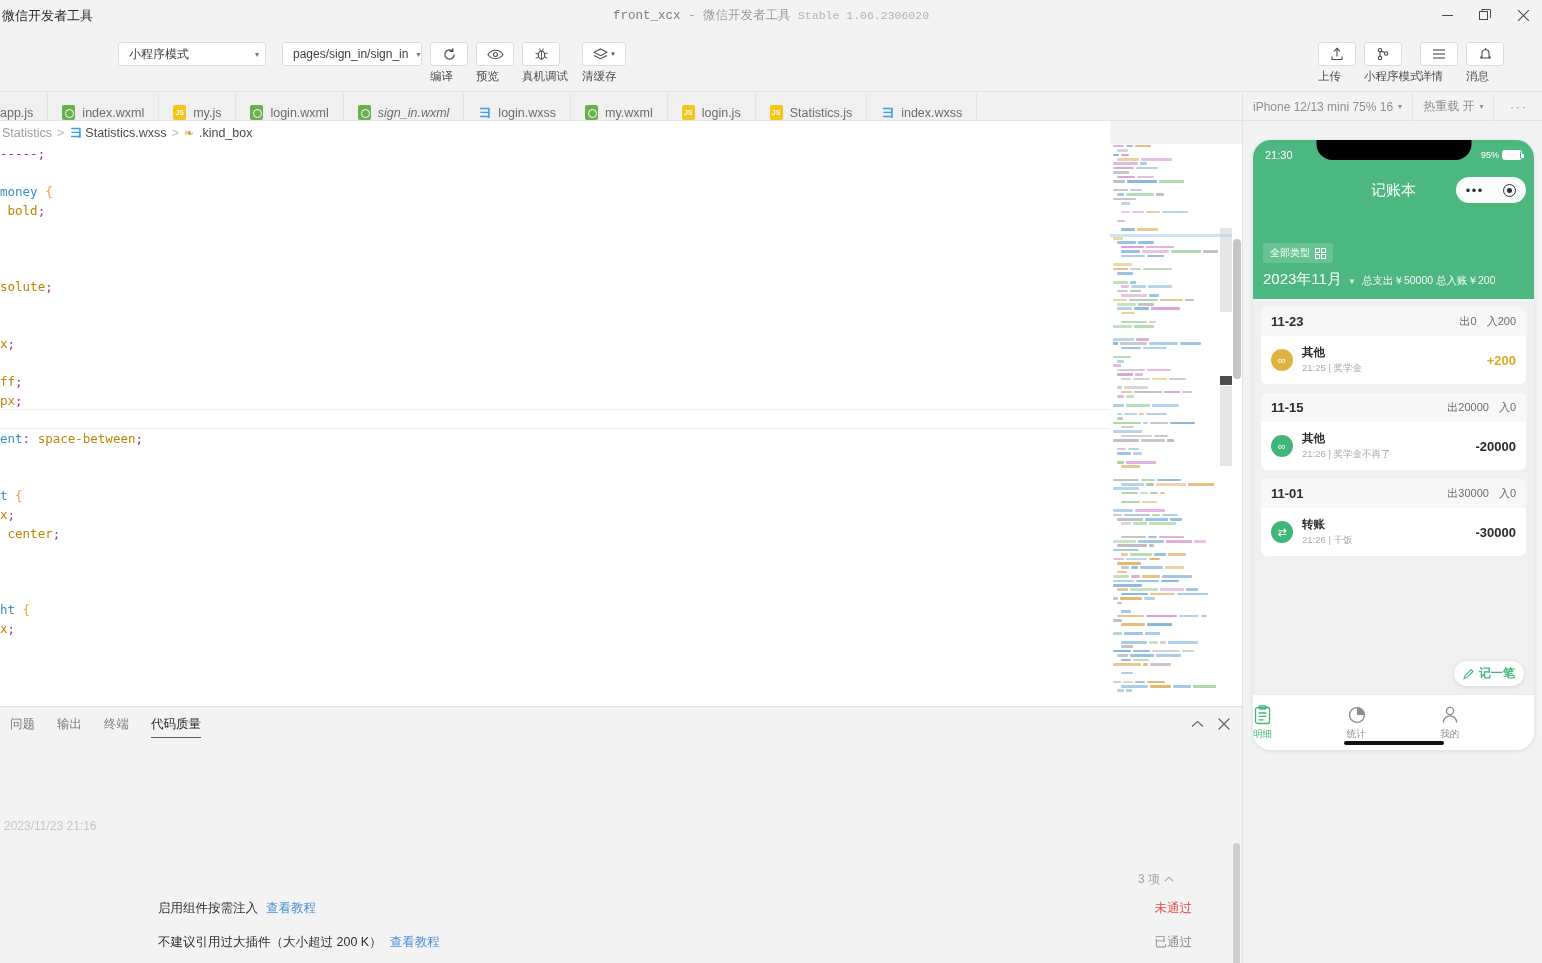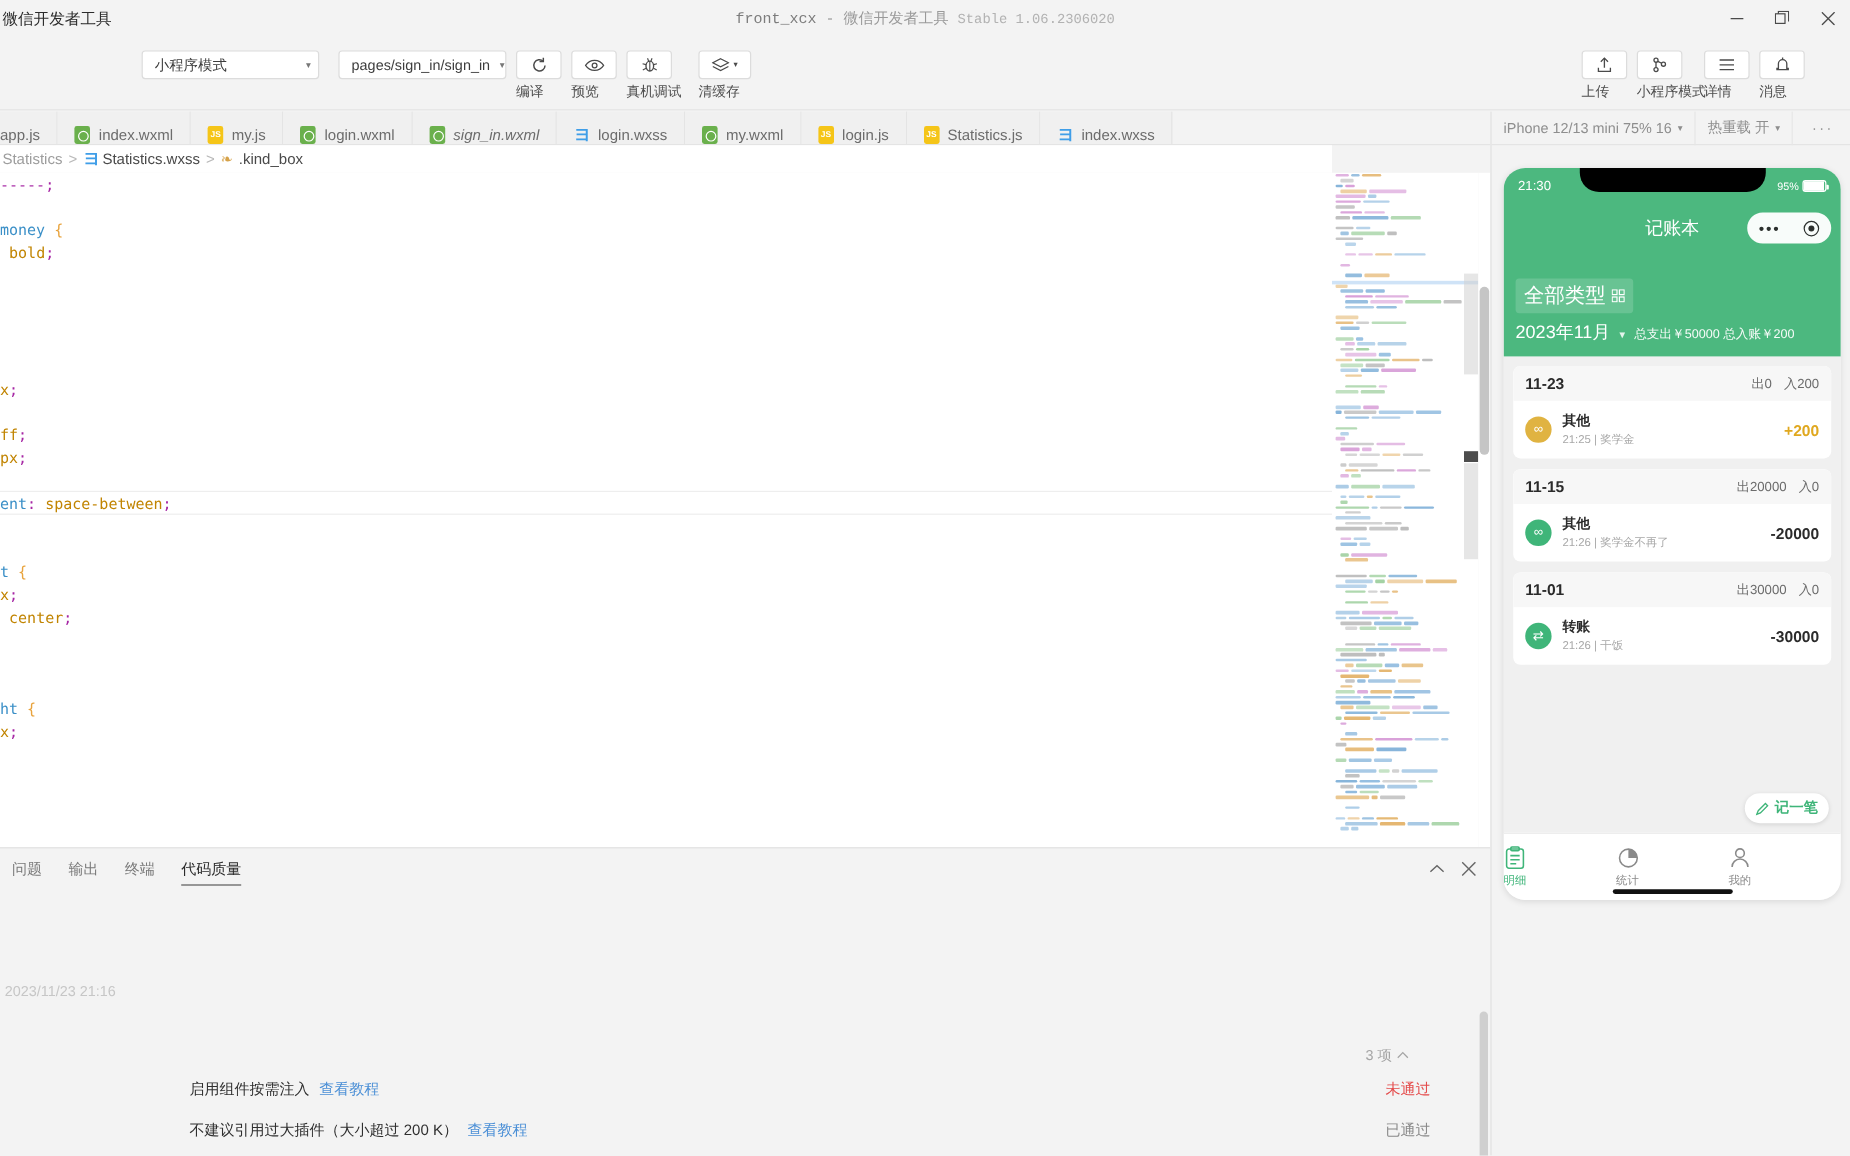--- a/index.html
+++ b/index.html
@@ -198,21 +198,21 @@
     background:#fff; border-radius:13px; display:flex; align-items:center;
     justify-content:space-around; opacity:.96;
   }
   .cap-dots { letter-spacing:1.5px; font-size:13px; color:#2b2b2b; line-height:1; }
   .cap-circ { width:13px; height:13px; border:1.6px solid #2b2b2b; border-radius:50%;
     display:flex; align-items:center; justify-content:center; }
   .cap-circ i { width:5px; height:5px; background:#2b2b2b; border-radius:50%; display:block; }
   .ph-filter { padding:22px 10px 0 10px; }
   .chip {
     display:inline-flex; align-items:center; gap:5px; background:rgba(255,255,255,.16);
-    color:#fff; font-size:17px; padding:3px 7px; border-radius:3px;
+    color:#fff; font-size:10px; padding:3px 7px; border-radius:3px;margin-top:11px;
   }
   .ph-summary {
     display:flex; align-items:baseline; gap:6px; padding:7px 10px 10px 10px; color:#fff;
   }
   .sum-month { font-size:15px; }
   .sum-caret { font-size:8px; opacity:.85; }
   .sum-stats { font-size:10.5px; opacity:.95; }
 
   .ph-body { flex:1; background:#f0f0f0; overflow:hidden; padding:8px 8px 0 8px; }
   .tx-card { background:#fff; border-radius:6px; margin-bottom:9px; overflow:hidden; }
@@ -467,20 +467,21 @@
   </div>
 
   <div class="editor">
     <div class="cline" style="color:#a626a4;">-----;</div>
     <div class="cline">&nbsp;</div>
     <div class="cline"><span class="c-prop">money</span> <span class="c-br">{</span></div>
     <div class="cline">&nbsp;<span class="c-val">bold</span><span class="c-punc">;</span></div>
     <div class="cline">&nbsp;</div>
     <div class="cline">&nbsp;</div>
     <div class="cline">&nbsp;</div>
+    <div class="cline"><span class="c-val">solute</span><span class="c-punc">;</span></div>
     <div class="cline">&nbsp;</div>
     <div class="cline">&nbsp;</div>
     <div class="cline"><span class="c-val">x</span><span class="c-punc">;</span></div>
     <div class="cline">&nbsp;</div>
     <div class="cline"><span class="c-val">ff</span><span class="c-punc">;</span></div>
     <div class="cline"><span class="c-val">px</span><span class="c-punc">;</span></div>
     <div class="cline">&nbsp;</div>
     <div class="cline"><span class="c-prop">ent</span><span class="c-punc">:</span> <span class="c-val">space-between</span><span class="c-punc">;</span></div>
     <div class="cline">&nbsp;</div>
     <div class="cline">&nbsp;</div>

